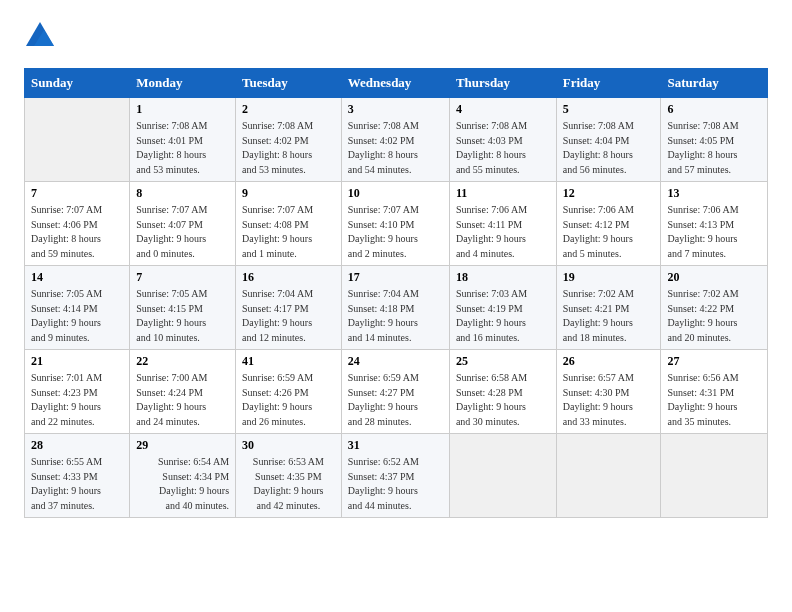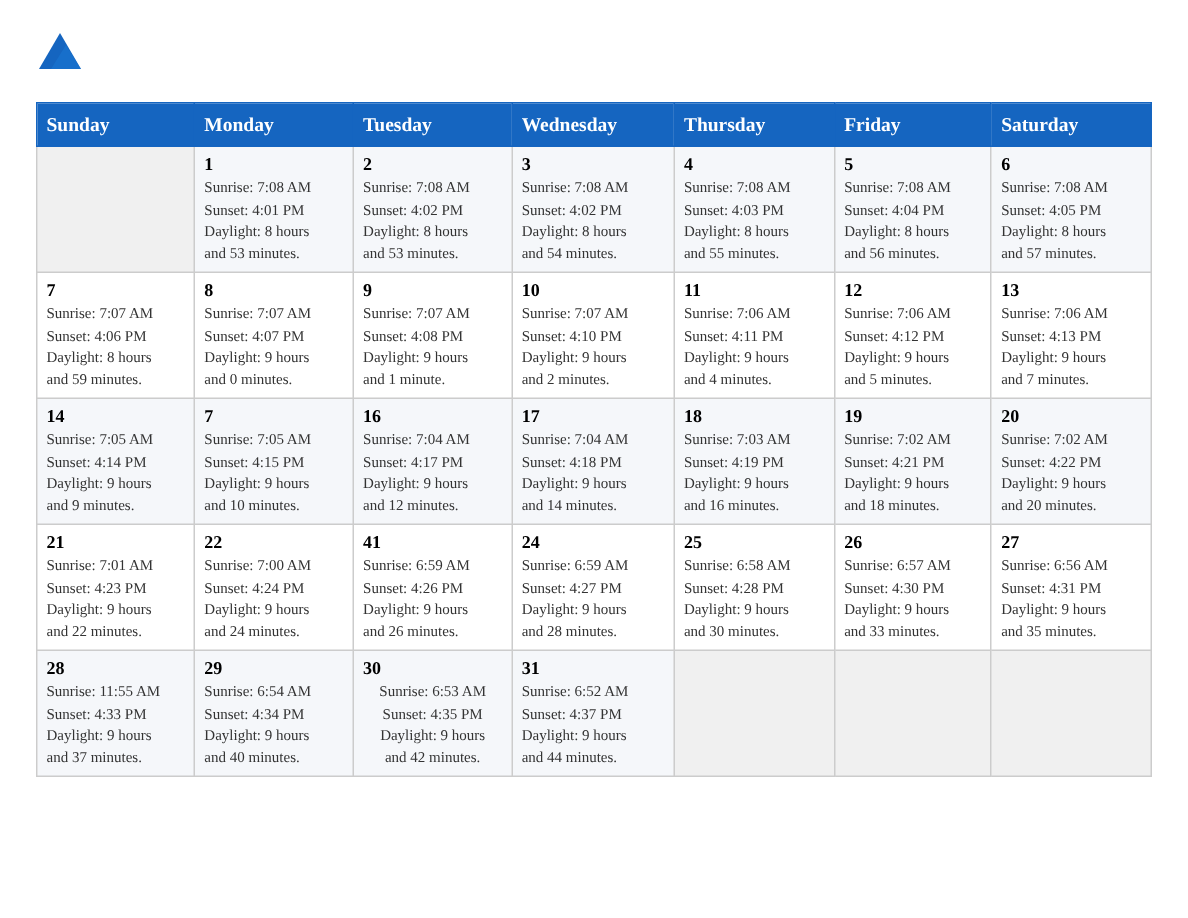--- a/index.html
+++ b/index.html
@@ -315,28 +315,28 @@
           <span class="day-num">27</span>
           <div class="day-info" style="white-space: pre-line;">Sunrise: 6:56 AM
 Sunset: 4:31 PM
 Daylight: 9 hours
 and 35 minutes.</div>
         </td>
       </tr>
       <tr>
         <td>
           <span class="day-num">28</span>
-          <div class="day-info" style="white-space: pre-line;">Sunrise: 11:55 AM
+          <div class="day-info" style="white-space: pre-line;">Sunrise: 6:55 AM
 Sunset: 4:33 PM
 Daylight: 9 hours
 and 37 minutes.</div>
         </td>
         <td>
           <span class="day-num">29</span>
-          <div class="day-info" style="white-space: pre-line;">Sunrise: 6:54 AM
+          <div class="day-info" style="white-space: pre-line; text-align: right;">Sunrise: 6:54 AM
 Sunset: 4:34 PM
 Daylight: 9 hours
 and 40 minutes.</div>
         </td>
         <td>
           <span class="day-num">30</span>
           <div class="day-info" style="white-space: pre-line; text-align: center;">Sunrise: 6:53 AM
 Sunset: 4:35 PM
 Daylight: 9 hours
 and 42 minutes.</div>

